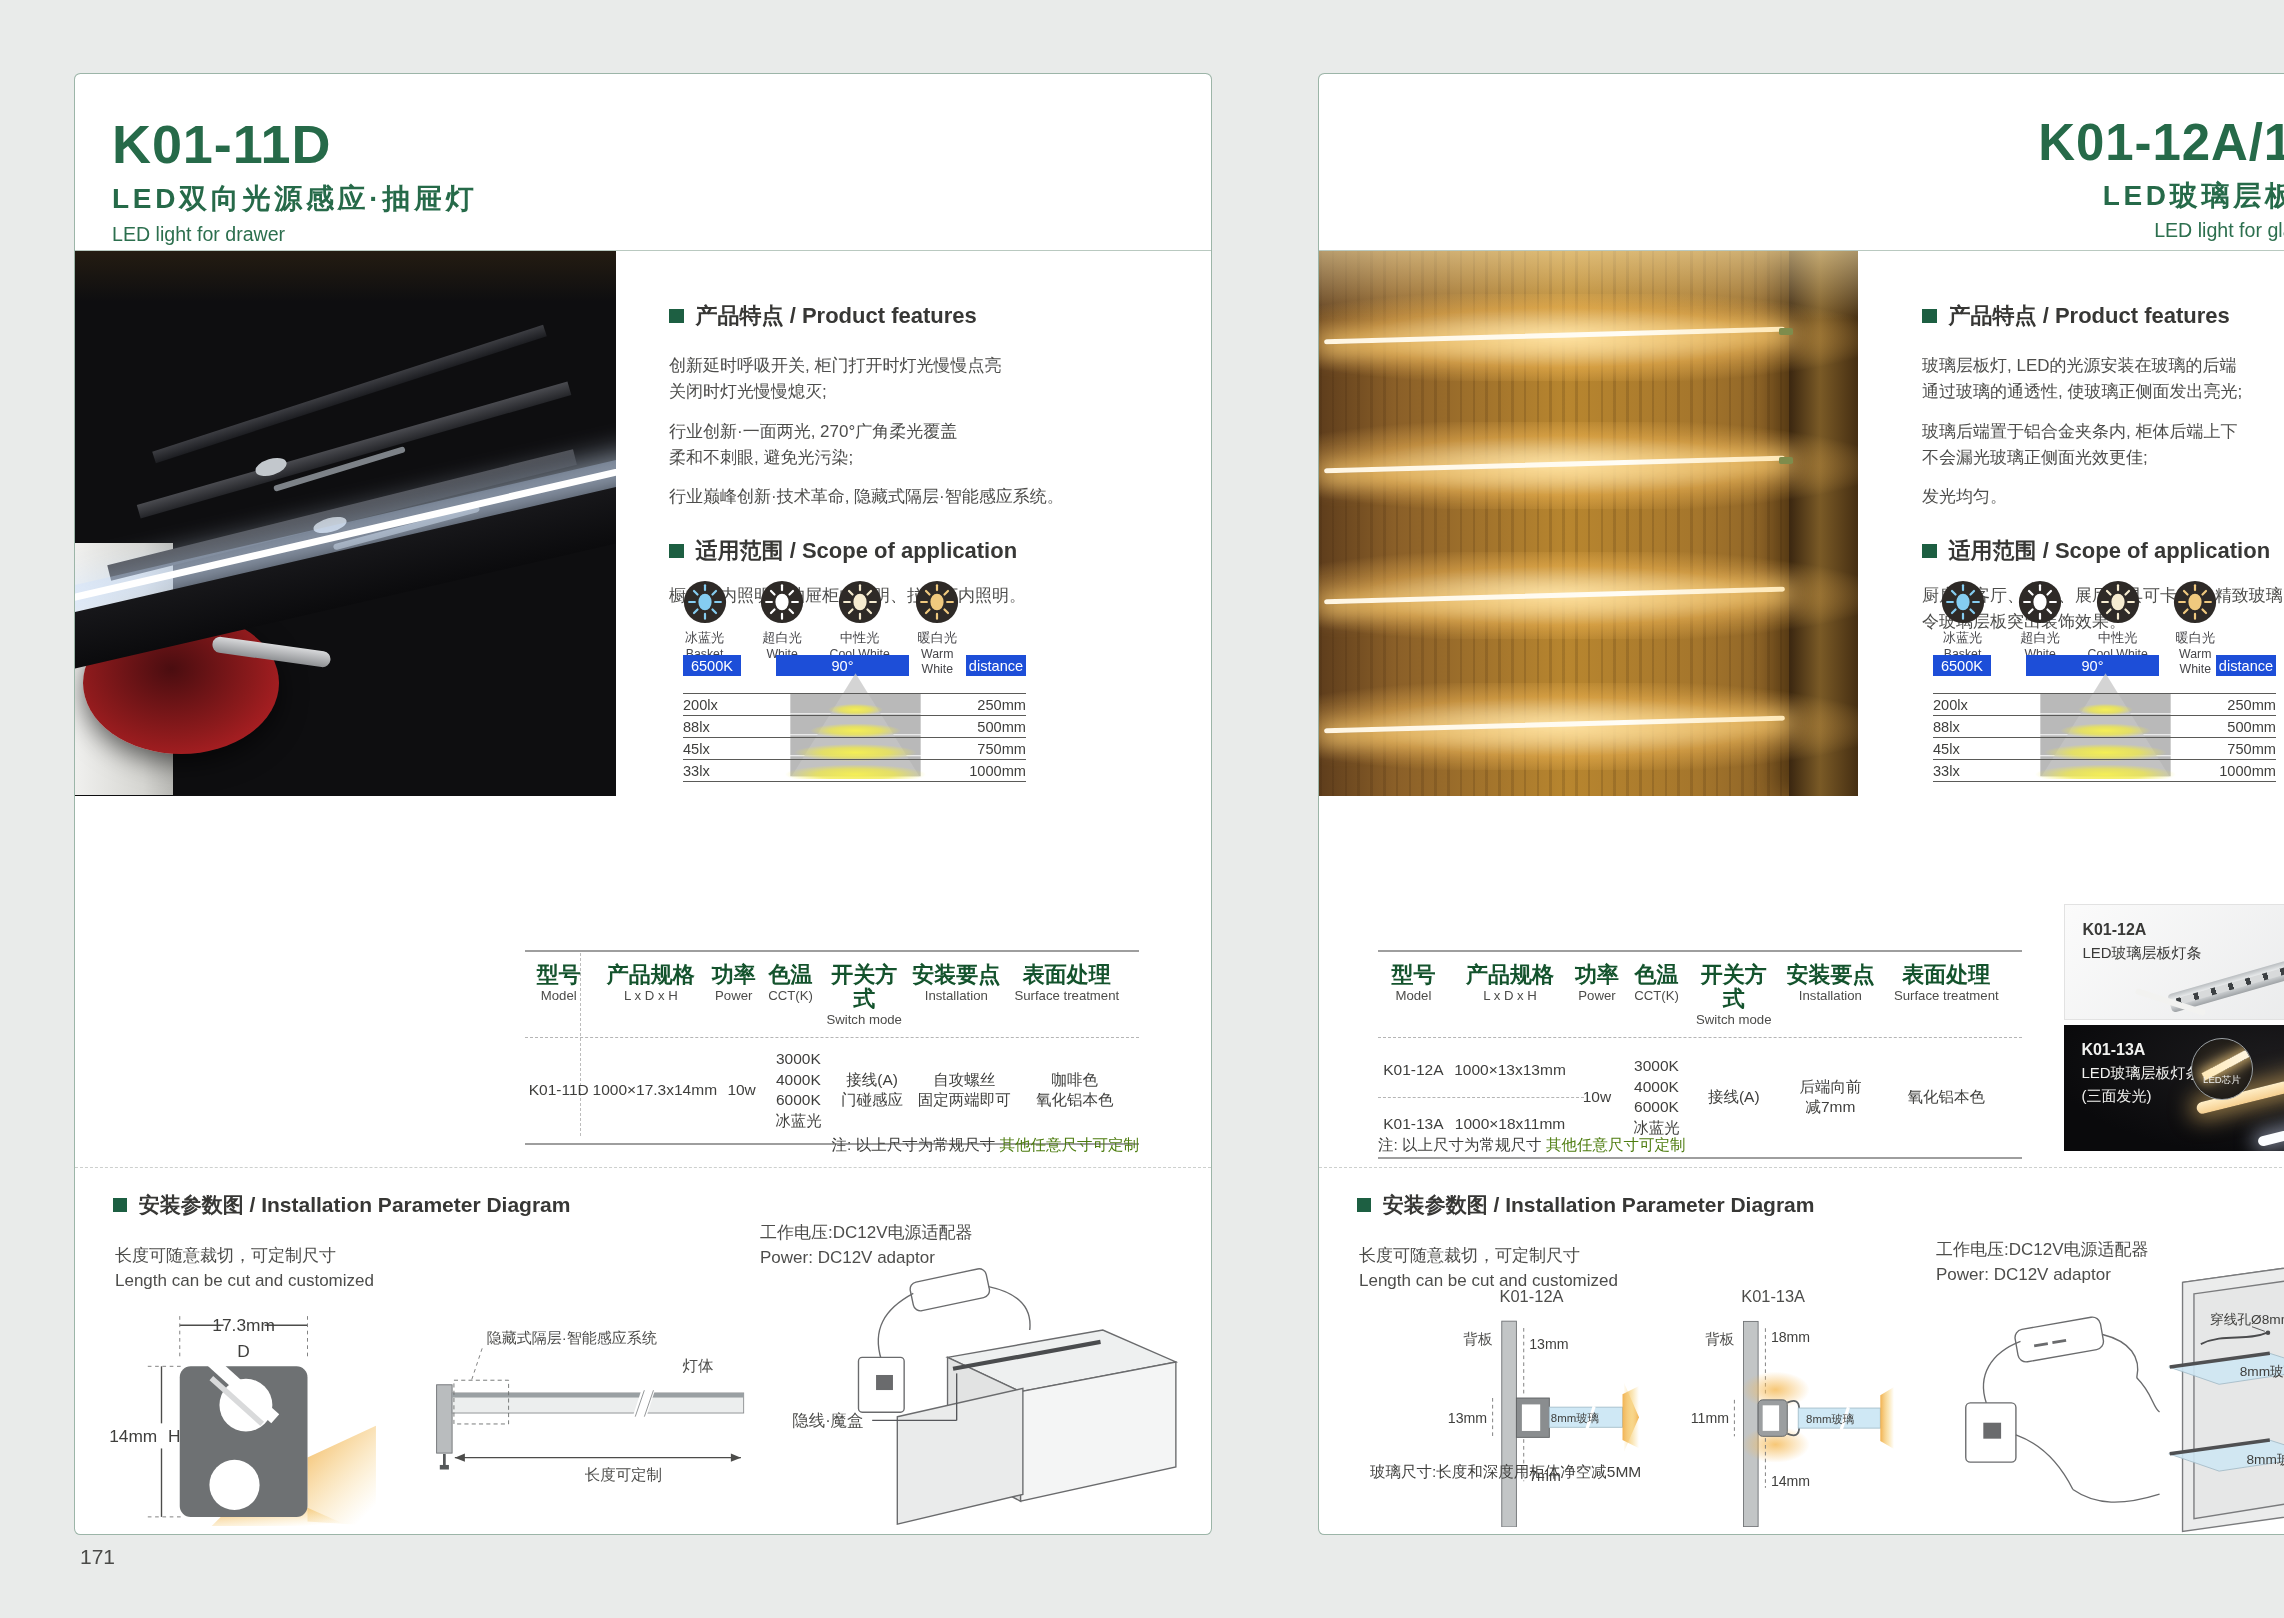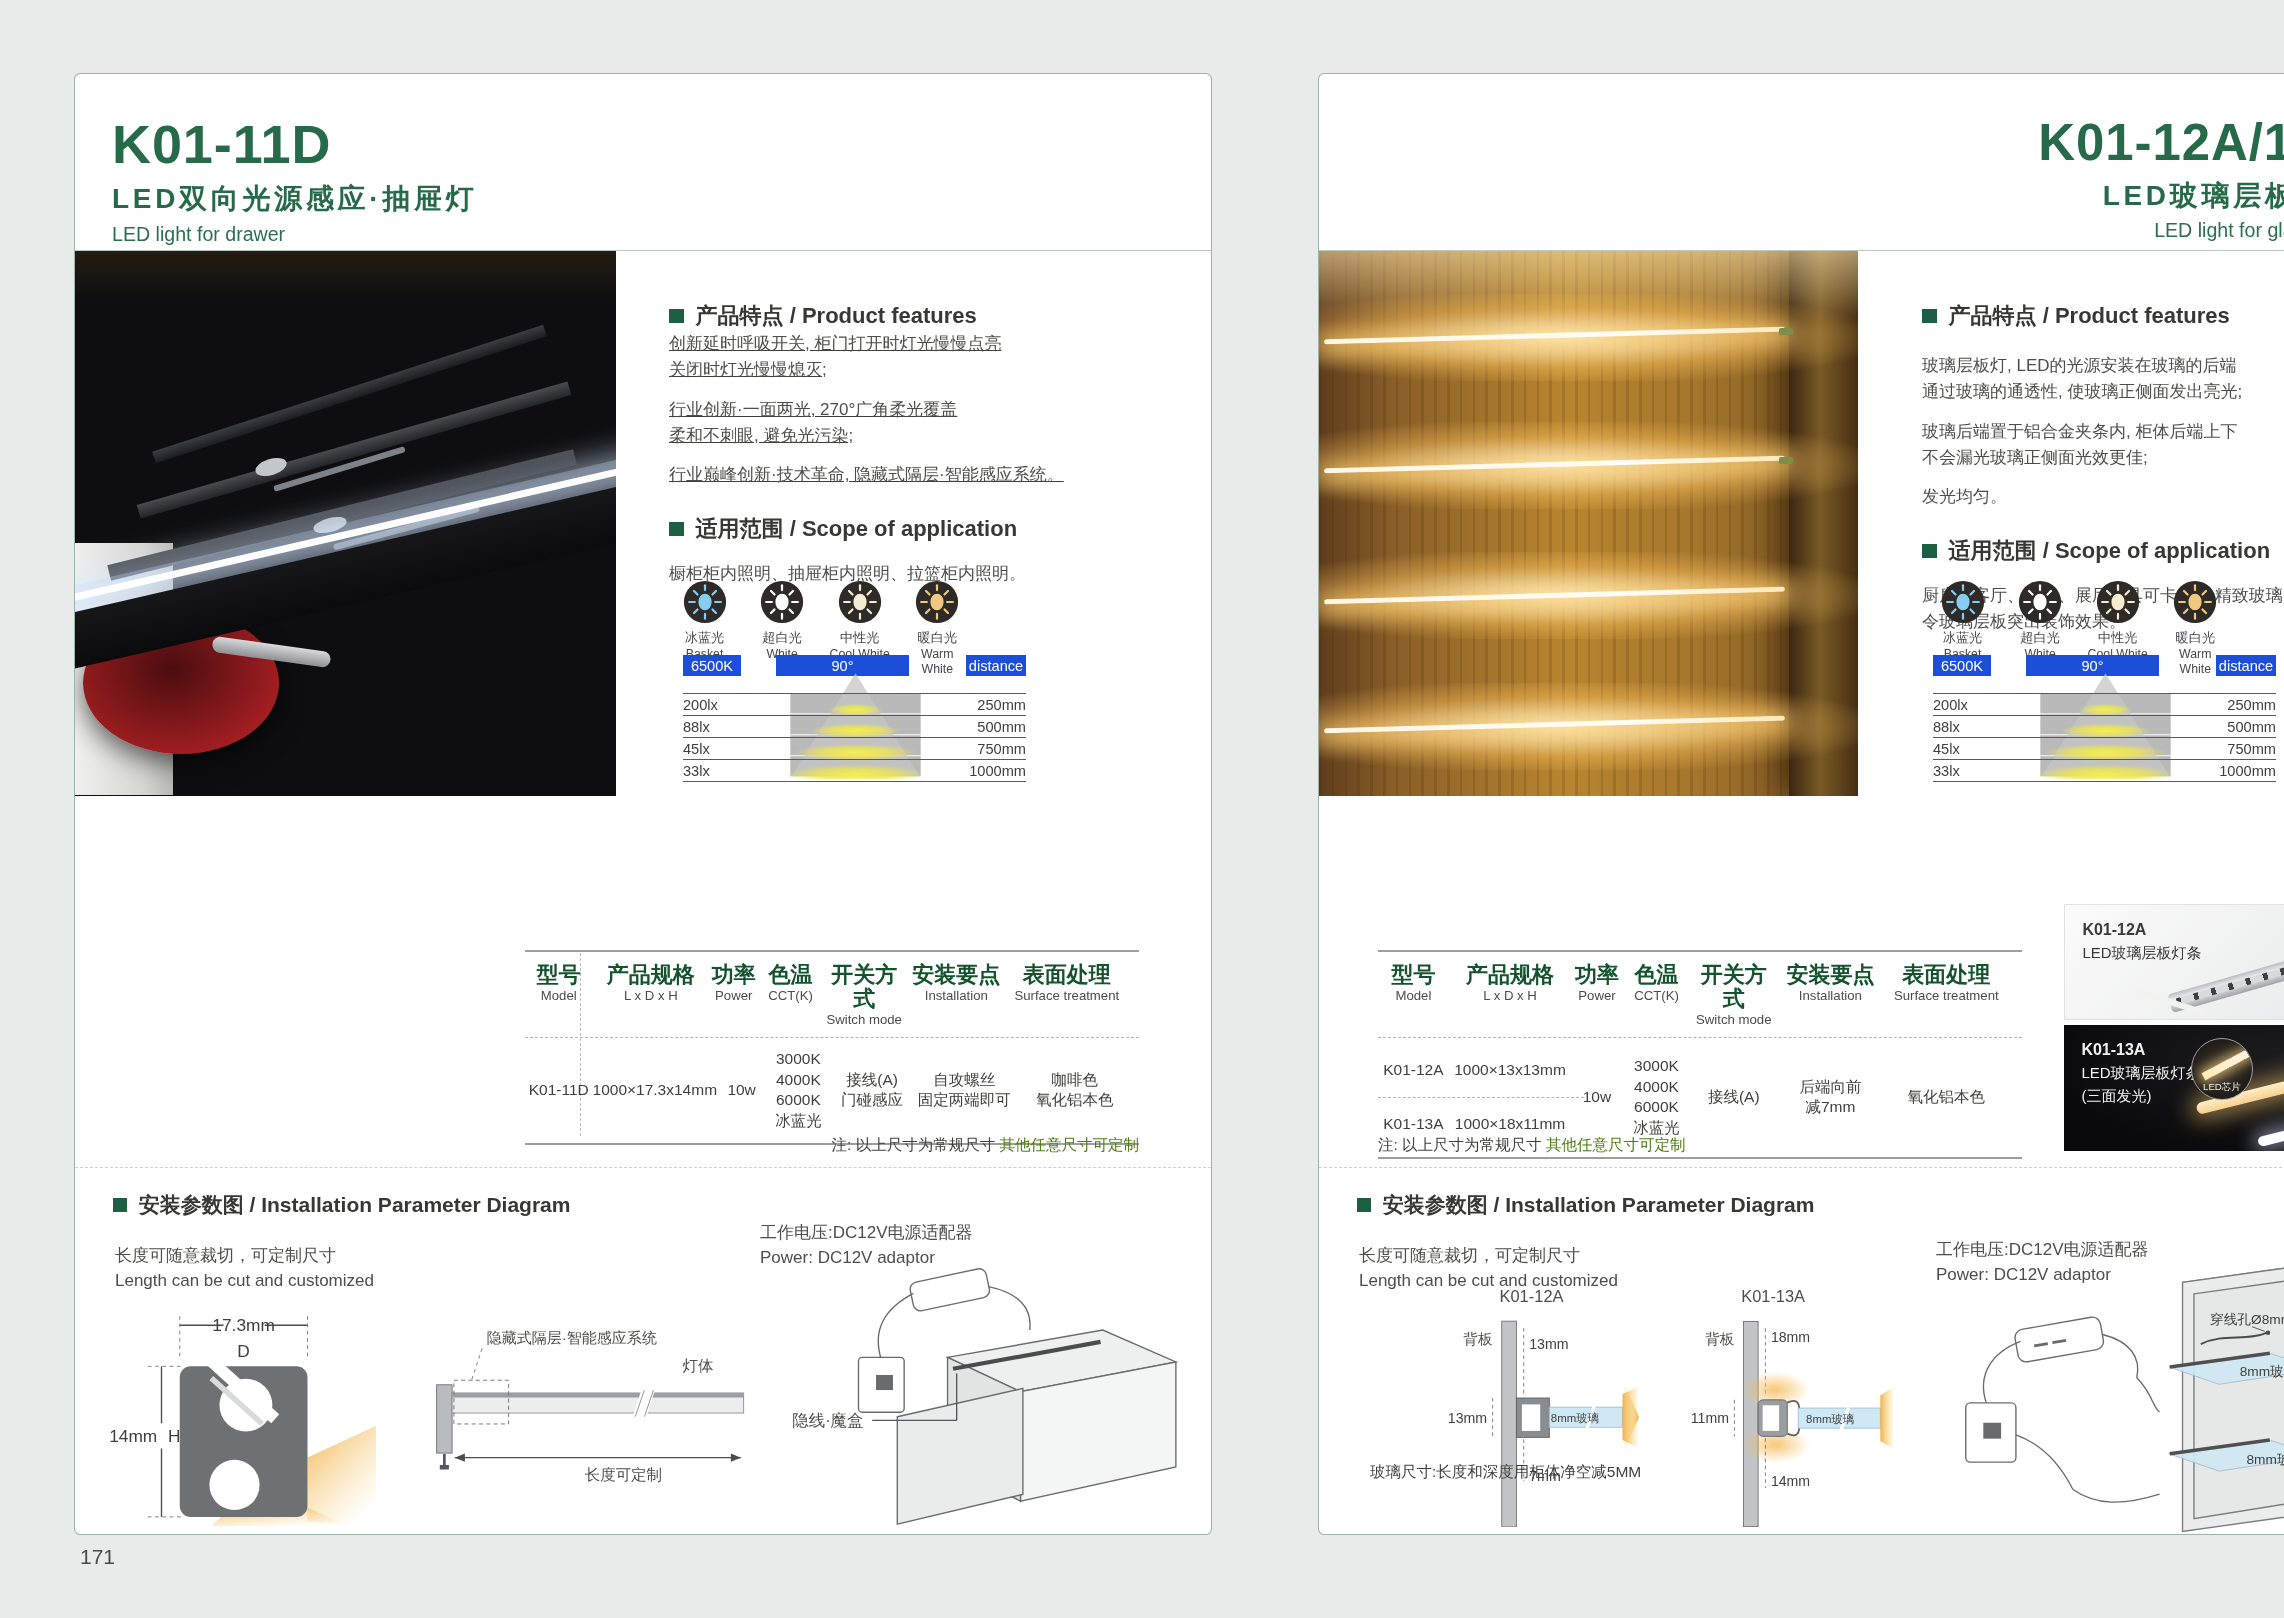--- a/index.html
+++ b/index.html
@@ -116,21 +116,21 @@
     <div class="abs" style="left:-37px;top:267px;width:662px;height:69px;background:linear-gradient(180deg,rgba(190,215,255,.30),rgba(190,215,255,0));transform:rotate(-13deg);"></div>
     <div class="ledbar" style="left:-27px;top:274px;width:649px;height:7.3px;background:#fff;box-shadow:0 0 32px 9px rgba(215,232,255,.8);transform:rotate(-13deg);"></div>
     <div class="abs" style="left:-27px;top:292px;width:658px;height:55px;background:linear-gradient(180deg,#17171a,#0b0b0d);transform:rotate(-13deg);"></div>
   </div>
 
   <div class="abs" style="left:594px;top:227px;width:516px;">
     <div class="sec-head">
       <span class="bullet"></span>
       <span>产品特点 / Product features</span>
     </div>
-    <div style="text-decoration:underline;">
+    <div style="margin-top:22px;">
       <div class="para pgroup">
         <div>创新延时呼吸开关, 柜门打开时灯光慢慢点亮</div>
         <div>关闭时灯光慢慢熄灭;</div>
       </div>
       <div class="para pgroup">
         <div>行业创新·一面两光, 270°广角柔光覆盖</div>
         <div>柔和不刺眼, 避免光污染;</div>
       </div>
       <div class="para">
         <div>行业巅峰创新·技术革命, 隐藏式隔层·智能感应系统。</div>
@@ -637,21 +637,21 @@
   <div class="pbox" style="left:745px;top:951px;width:307px;height:126px;background:radial-gradient(ellipse at 70% 30%,#1d1c1e,#0a0a0c 75%);">
     <div class="blab" style="color:#f1f1ef;">
       <div>K01-13A</div>
       <div style="font-weight:normal;font-size:15px;">LED玻璃层板灯条</div>
       <div style="font-weight:normal;font-size:15px;">(三面发光)</div>
     </div>
     <div class="abs" style="left:130px;top:55px;width:192px;height:12px;border-radius:6px;transform:rotate(-14deg);background:linear-gradient(180deg,#ffeec7,#f6cf8f);box-shadow:0 0 21px 6.4px rgba(250,200,110,.55);"></div>
     <div class="abs" style="left:192px;top:94px;width:151px;height:10px;border-radius:5px;transform:rotate(-14deg);background:#fbfdff;box-shadow:0 0 18px 5.5px rgba(215,228,255,.5);"></div>
     <div class="abs" style="left:127px;top:12.8px;width:60px;height:60px;border-radius:50%;border:1.4px solid #9aa0a4;background:radial-gradient(#3a332a,#141210);overflow:hidden;">
       <div class="abs" style="left:8.2px;top:20px;width:59px;height:8.2px;background:linear-gradient(90deg,#ffe9b8,#fff8e6);transform:rotate(-28deg);box-shadow:0 0 12px 3.7px rgba(250,210,130,.7);"></div>
-      <div class="abs" style="left:0;bottom:5px;width:100%;text-align:center;color:#efefed;font-size:9.6px;">LED芯片</div>
+      <div class="abs" style="left:0;bottom:12px;width:100%;text-align:center;color:#efefed;font-size:9.6px;">LED芯片</div>
     </div>
 
   </div>
 
   <div class="secdash" style="top:1093px;"></div>
 
   <div class="abs sec-head" style="left:38px;top:1117px;">
     <span class="bullet" style="width:13.7px;height:13.7px;"></span>
     <span style="font-size:21px;">安装参数图 / Installation Parameter Diagram</span>
   </div>

